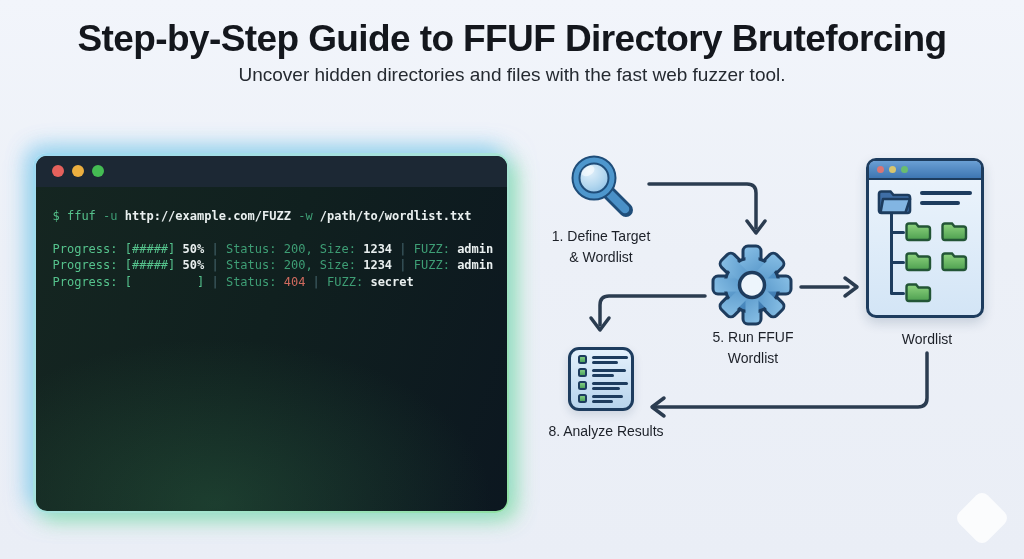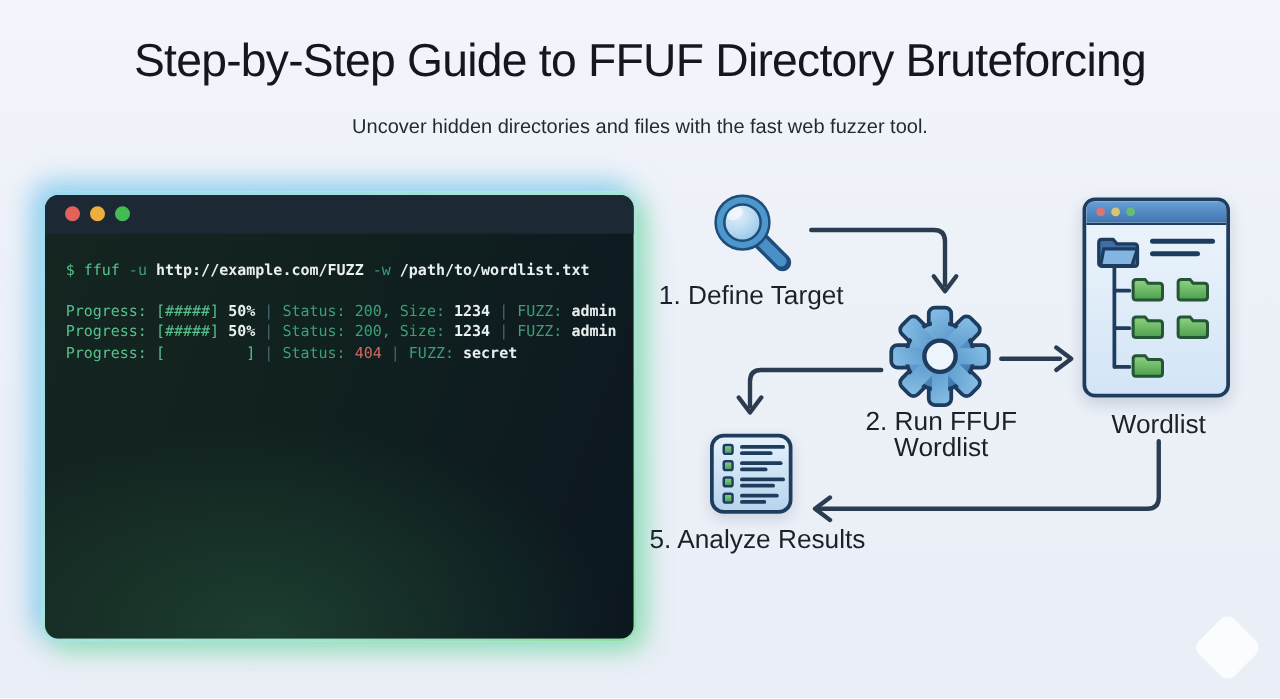--- a/index.html
+++ b/index.html
@@ -7,24 +7,24 @@
   body { font-family:"Liberation Sans", sans-serif; }
 
   .canvas {
     position:relative; width:1024px; height:559px;
     background:linear-gradient(180deg,#f2f5fb 0%,#ecf0f7 45%,#eaeef6 100%);
   }
 
   
   .hdr { position:absolute; top:0; left:0; width:1024px; text-align:center; }
   .hdr h1 {
-    margin-top:28px; font-size:37px; font-weight:400; letter-spacing:-0.6px;
+    margin-top:18px; font-size:37px; font-weight:700; letter-spacing:-0.6px;
     color:#14171d;
   }
-  .hdr p { margin-top:23px; font-size:16px; color:#252a31; }
+  .hdr p { margin-top:4px; font-size:19px; color:#252a31; }
 
   
   .terminal-glow {
     position:absolute; left:33px; top:153px; width:476px; height:360px;
     border-radius:14px;
     background:linear-gradient(135deg,#9ed9f2 0%,#a9e4d8 55%,#8fe0a2 100%);
     box-shadow:-7px -7px 20px rgba(150,208,244,.9),
                 7px 7px 20px rgba(140,226,166,.85),
                 0 0 26px rgba(160,215,235,.55);
   }
@@ -50,21 +50,21 @@
   }
   .term-body .g  { color:#55c28c; }
   .term-body .gd { color:#3e9e75; }
   .term-body .w  { color:#e9efef; font-weight:bold; }
   .term-body .p  { color:#46666e; }
   .term-body .r  { color:#cf6a5e; }
 
   
   .flabel {
     position:absolute; width:230px; text-align:center;
-    font-size:21px; font-weight:500; color:#1c2028; line-height:21px;
+    font-size:14px; font-weight:500; color:#1c2028; line-height:21px;
   }
   .flabel.s1 { left:486px; top:226px; }
   .flabel.s2 { left:638px; top:327px; }
   .flabel.s3 { left:491px; top:421px; }
   .flabel.dir { left:847px; top:329px; width:160px; }
 
   
   .icon { position:absolute; }
   .magnifier { left:562px; top:150px; }
   .gear { left:706px; top:243px; }
@@ -161,20 +161,21 @@
       </radialGradient>
     </defs>
     <line x1="46" y1="42" x2="64" y2="60" stroke="#1f4d79" stroke-width="14" stroke-linecap="round"></line>
     <line x1="46" y1="42" x2="63" y2="59" stroke="#4a90c7" stroke-width="8.5" stroke-linecap="round"></line>
     <circle cx="32" cy="28" r="18" fill="url(#lensG)" stroke="#1f4d79" stroke-width="9"></circle>
     <circle cx="32" cy="28" r="18" fill="none" stroke="#4e97cd" stroke-width="5"></circle>
     <ellipse cx="26" cy="21" rx="7" ry="4.5" fill="rgba(255,255,255,.55)" transform="rotate(-28 26 21)"></ellipse>
   </svg>
   <div class="flabel s1">
     <div>1. Define Target</div>
+    <div>&amp; Wordlist</div>
   </div>
 
   <svg class="icon gear" width="92" height="88" viewBox="0 0 92 88">
     <defs>
       <linearGradient id="gearG" gradientUnits="userSpaceOnUse" x1="22" y1="8" x2="70" y2="78">
         <stop offset="0" stop-color="#90c6ea"></stop>
           <stop offset="0.55" stop-color="#4e8fc4"></stop>
           <stop offset="1" stop-color="#2d6399"></stop>
       </linearGradient>
     </defs>
@@ -193,21 +194,21 @@
       <rect x="39.5" y="6" width="13" height="24" fill="url(#gearG)" transform="rotate(90 46 42)"></rect>
       <rect x="39.5" y="6" width="13" height="24" fill="url(#gearG)" transform="rotate(135 46 42)"></rect>
       <rect x="39.5" y="6" width="13" height="24" fill="url(#gearG)" transform="rotate(180 46 42)"></rect>
       <rect x="39.5" y="6" width="13" height="24" fill="url(#gearG)" transform="rotate(225 46 42)"></rect>
       <rect x="39.5" y="6" width="13" height="24" fill="url(#gearG)" transform="rotate(270 46 42)"></rect>
       <rect x="39.5" y="6" width="13" height="24" fill="url(#gearG)" transform="rotate(315 46 42)"></rect>
       <circle cx="46" cy="42" r="12.5" fill="#edf5fc" stroke="#1d3c5e" stroke-width="3.5"></circle>
     </g>
   </svg>
   <div class="flabel s2">
-    <div>2. Run FFUF</div>
+    <div>5. Run FFUF</div>
     <div>Wordlist</div>
   </div>
 
   <div class="dirwin">
     <div class="dirbar">
       <span class="ddot r"></span>
       <span class="ddot y"></span>
       <span class="ddot g"></span>
     </div>
     <div class="dirbody">
@@ -273,18 +274,18 @@
     </div>
     <div class="rrow">
       <span class="rbox"></span>
       <span class="rlines">
           <span class="rl a"></span>
           <span class="rl b"></span>
         </span>
     </div>
   </div>
   <div class="flabel s3">
-    <div>5. Analyze Results</div>
+    <div>8. Analyze Results</div>
   </div>
 
   <div class="watermark"></div>
 
 </div>
 
 </body></html>

